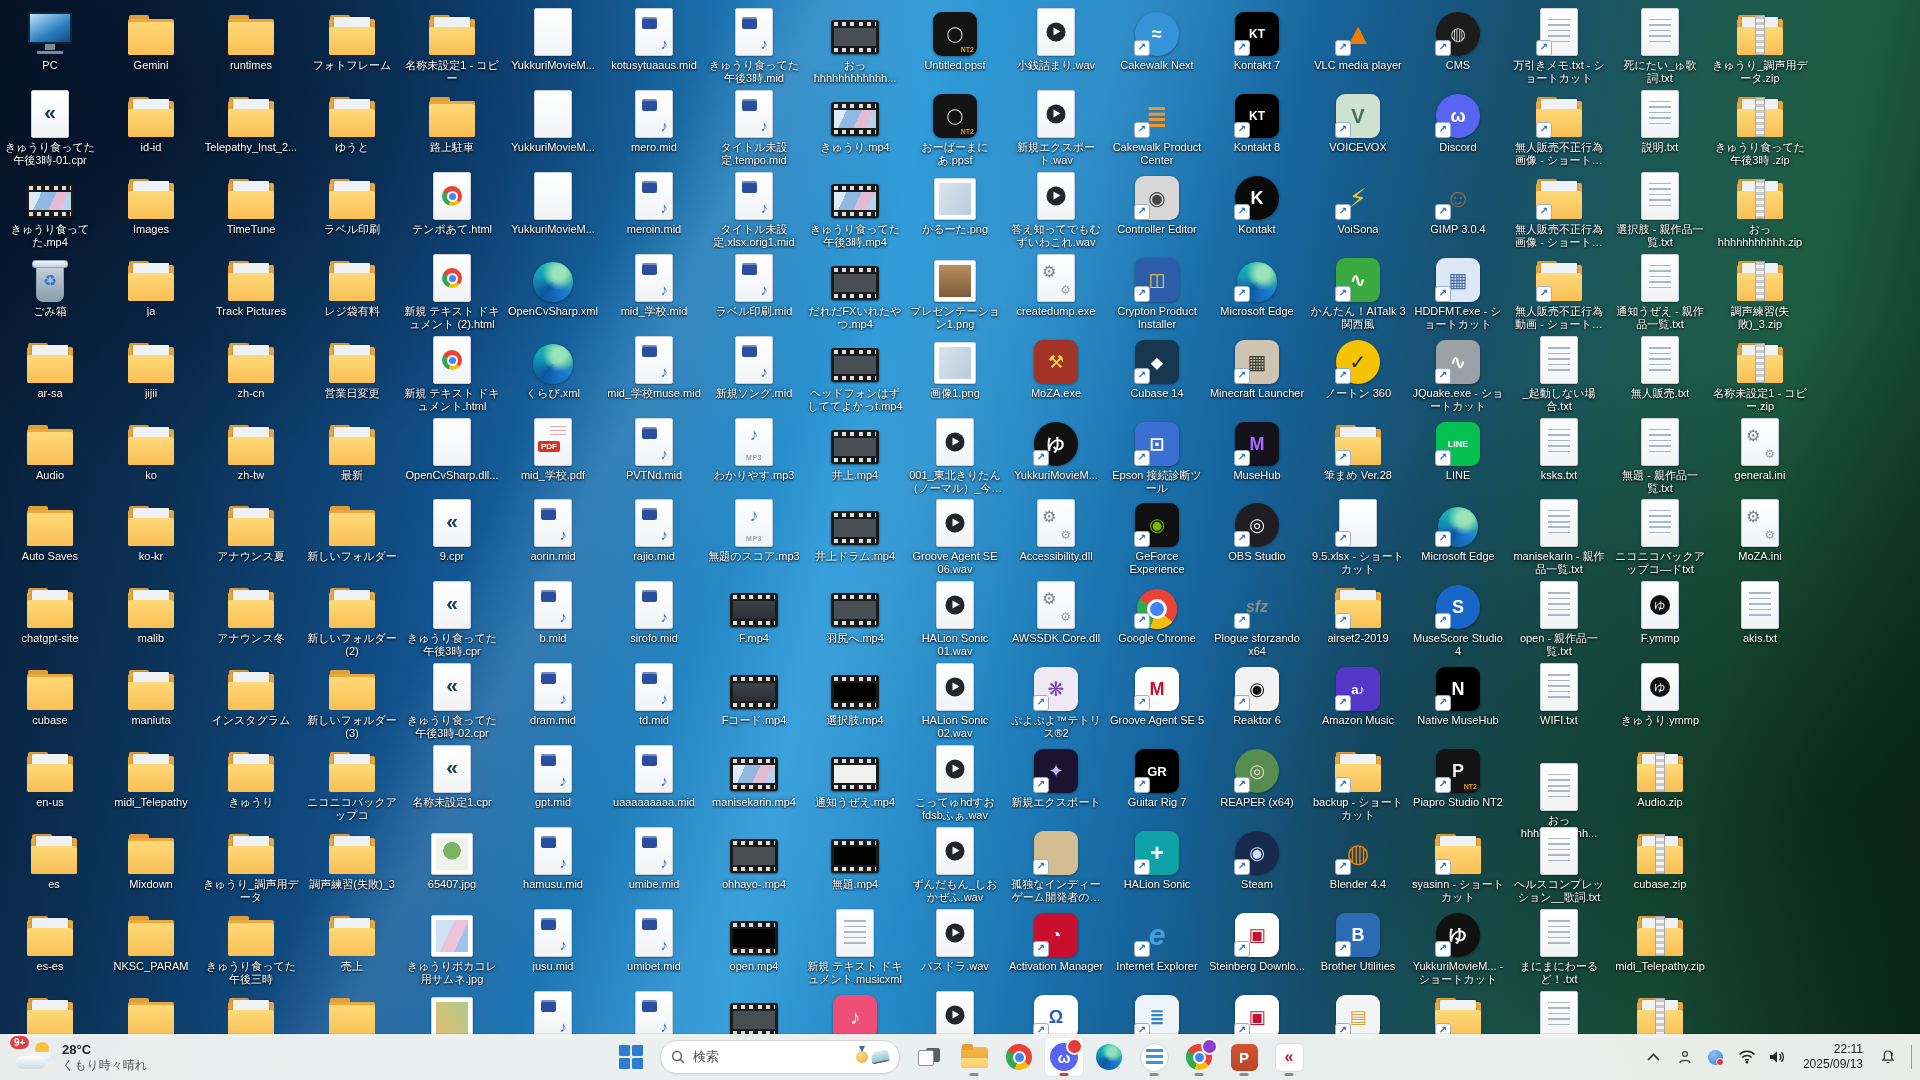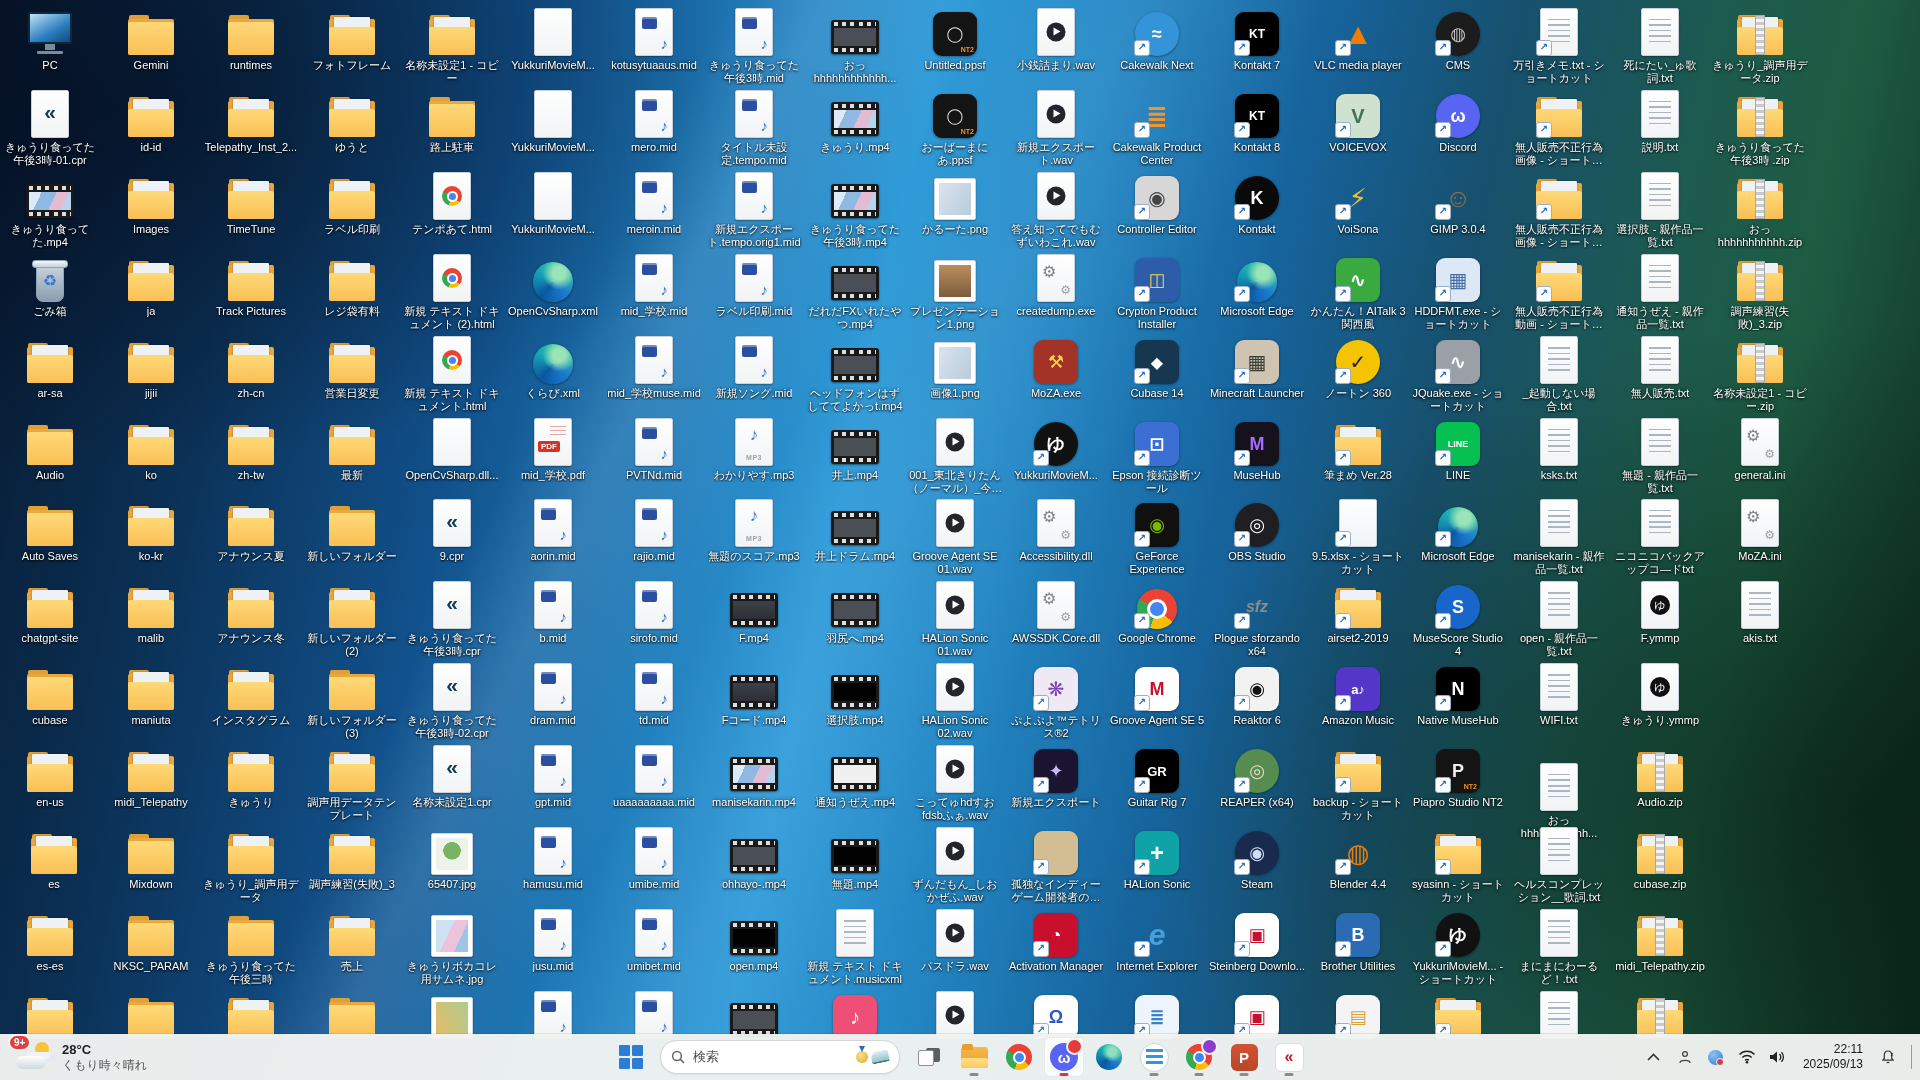--- a/index.html
+++ b/index.html
@@ -525,21 +525,21 @@
       </div>
       <div class="lbl">meroin.mid</div>
     </div>
     <div class="cell" style="left:706px;top:172px">
       <div class="icw">
         <div class="pg">
           <i class="mfilm"></i>
           <span class="mnote">♪</span>
         </div>
       </div>
-      <div class="lbl">新規エクスポート.tempo.orig1.mid</div>
+      <div class="lbl">タイトル未設定.xlsx.orig1.mid</div>
     </div>
     <div class="cell" style="left:807px;top:172px">
       <div class="icw">
         <div class="flm filma">
           <i class="fth"></i>
         </div>
       </div>
       <div class="lbl">きゅうり食ってた午後3時.mp4</div>
     </div>
     <div class="cell" style="left:907px;top:172px">
@@ -1173,21 +1173,21 @@
         </div>
       </div>
       <div class="lbl">井上ドラム.mp4</div>
     </div>
     <div class="cell" style="left:907px;top:499px">
       <div class="icw">
         <div class="pg">
           <i class="wcir"></i>
         </div>
       </div>
-      <div class="lbl">Groove Agent SE 01.wav</div>
+      <div class="lbl">Groove Agent SE 06.wav</div>
     </div>
     <div class="cell" style="left:1008px;top:499px">
       <div class="icw">
         <div class="pg">
           <span class="g1">⚙</span>
           <span class="g2">⚙</span>
         </div>
       </div>
       <div class="lbl">Accessibility.dll</div>
     </div>
@@ -1582,21 +1582,21 @@
     </div>
     <div class="cell" style="left:304px;top:745px">
       <div class="icw">
         <div class="fold">
           <i class="tab"></i>
           <i class="back"></i>
           <i class="sheet"></i>
           <i class="front"></i>
         </div>
       </div>
-      <div class="lbl">調声用データテンプレート</div>
+      <div class="lbl">ニコニコバックアップコ</div>
     </div>
     <div class="cell" style="left:404px;top:745px">
       <div class="icw">
         <div class="pg">
           <span class="cmark">«</span>
         </div>
       </div>
       <div class="lbl">名称未設定1.cpr</div>
     </div>
     <div class="cell" style="left:505px;top:745px">

